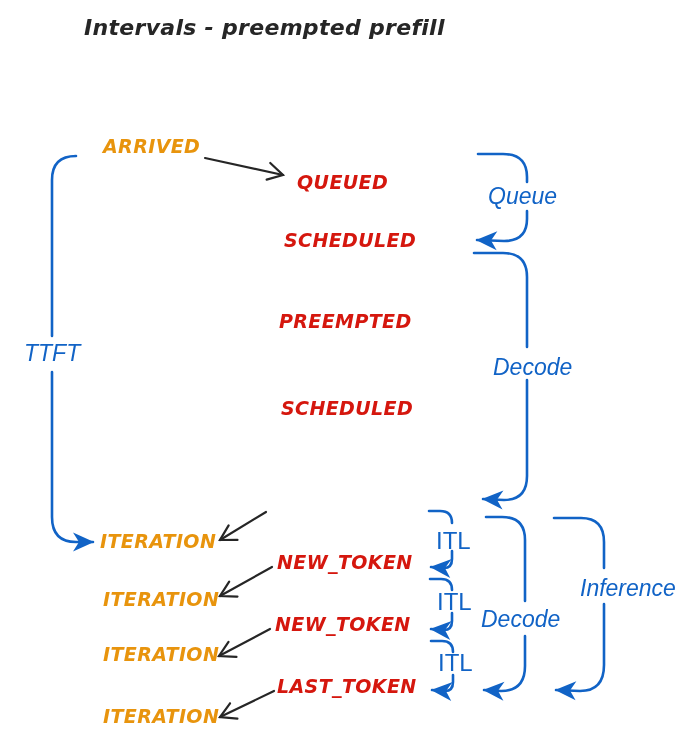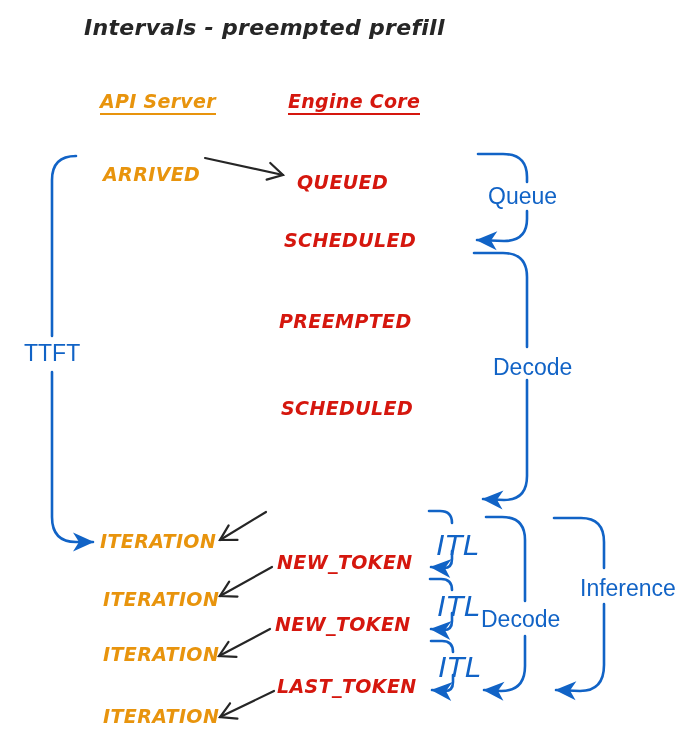--- a/index.html
+++ b/index.html
@@ -18,22 +18,22 @@
     letter-spacing:0.3px;
   }
   .colhead{
     font-size:19px; font-style:italic; font-weight:600;
     border-bottom:2px solid currentColor; padding-bottom:1px; letter-spacing:0.3px;
   }
   .ev{font-size:19px; font-style:italic; font-weight:600; letter-spacing:0.4px;}
   .api{color:var(--api);}
   .engine{color:var(--engine);}
   .ivl{color:var(--interval); font-family:"Liberation Sans","DejaVu Sans",sans-serif;}
-  .ivl-lg{font-size:23px;}
-  .ivl-sm{font-size:30px;font-style:italic;}
+  .ivl-lg{font-size:23px;font-style:italic;}
+  .ivl-sm{font-size:24px;}
   .blue-line{stroke:var(--interval); stroke-width:2.6; fill:none; stroke-linecap:round;}
   .black-line{stroke:var(--ink); stroke-width:2.2; fill:none; stroke-linecap:round;}
   #bluehead path{fill:var(--interval); stroke:none;}
   #openhead path{stroke:var(--ink); stroke-width:2.2; fill:none; stroke-linecap:round;}
 </style>
 </head>
 <body>
 
 <div class="canvas">
 
@@ -70,24 +70,22 @@
     <path class="blue-line" marker-end="url(#bluehead)" d="M 604 604 L 604 665 Q 604 691 580 691 L 556 690"></path>
 
     <path class="black-line" marker-end="url(#openhead)" d="M 205 158 L 283 175"></path>
     <path class="black-line" marker-end="url(#openhead)" d="M 266 512 L 220 540"></path>
     <path class="black-line" marker-end="url(#openhead)" d="M 272 567 L 220 596"></path>
     <path class="black-line" marker-end="url(#openhead)" d="M 270 629 L 219 656"></path>
     <path class="black-line" marker-end="url(#openhead)" d="M 274 691 L 220 717"></path>
   </svg>
 
   <span class="txt title" style="left:84px;top:16px">Intervals - preempted prefill</span>
-  <span class="txt colhead api" style="left:100px;top:91px">API Server</span>
-  <span class="txt colhead engine" style="left:288px;top:91px">Engine Core</span>
 
-  <span class="txt ev api" style="left:103px;top:164px">ARRIVED</span>
+  <span class="txt ev api" style="left:103px;top:136px">ARRIVED</span>
   <span class="txt ev api" style="left:100px;top:531px">ITERATION</span>
   <span class="txt ev api" style="left:103px;top:589px">ITERATION</span>
   <span class="txt ev api" style="left:103px;top:644px">ITERATION</span>
   <span class="txt ev api" style="left:103px;top:706px">ITERATION</span>
 
   <span class="txt ev engine" style="left:297px;top:172px">QUEUED</span>
   <span class="txt ev engine" style="left:284px;top:230px">SCHEDULED</span>
   <span class="txt ev engine" style="left:279px;top:311px">PREEMPTED</span>
   <span class="txt ev engine" style="left:281px;top:398px">SCHEDULED</span>
   <span class="txt ev engine" style="left:277px;top:552px">NEW_TOKEN</span>

